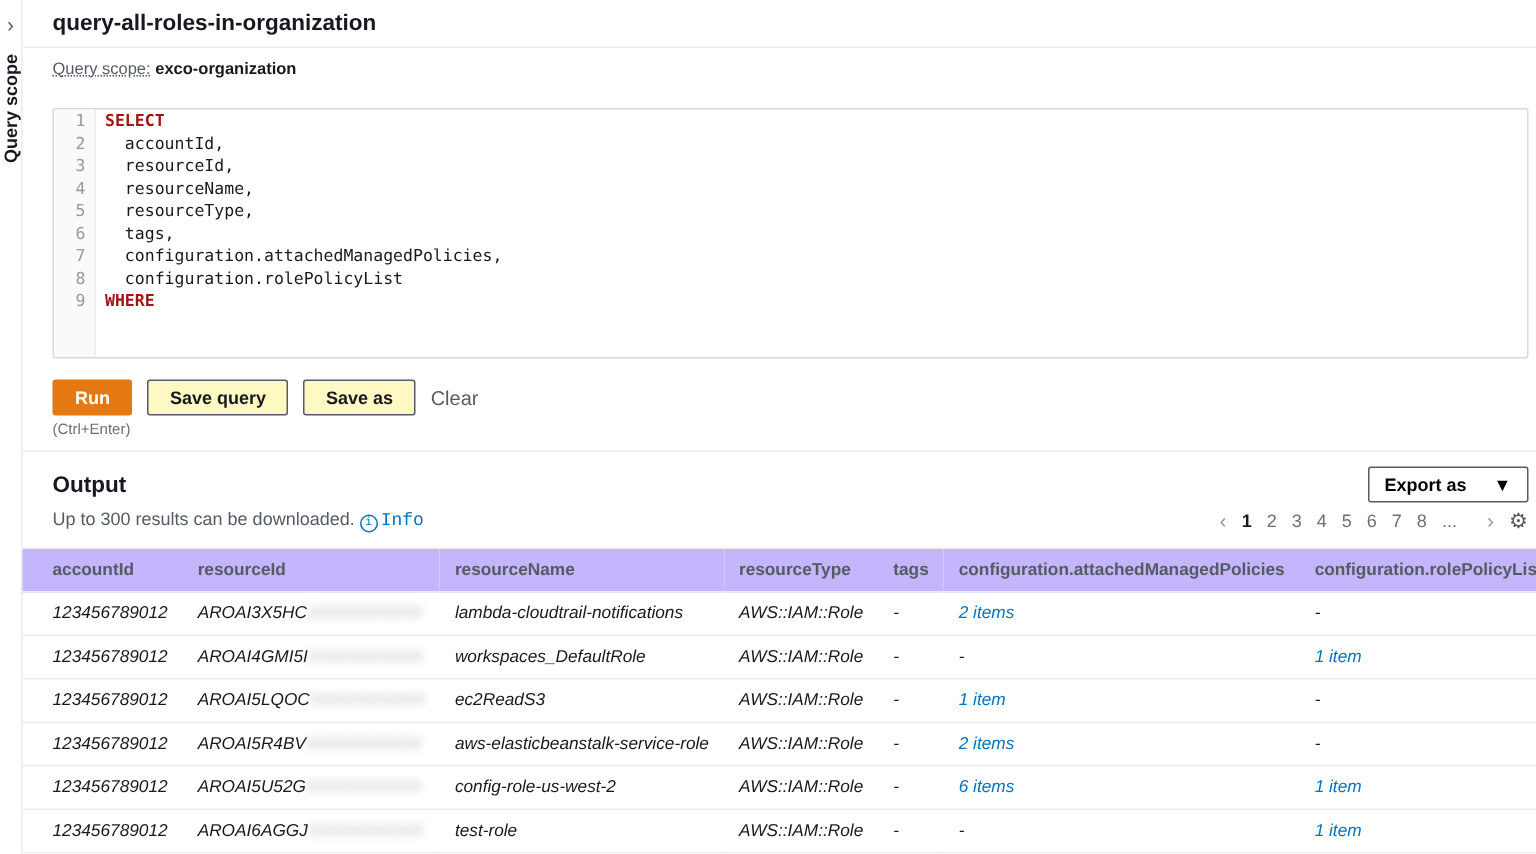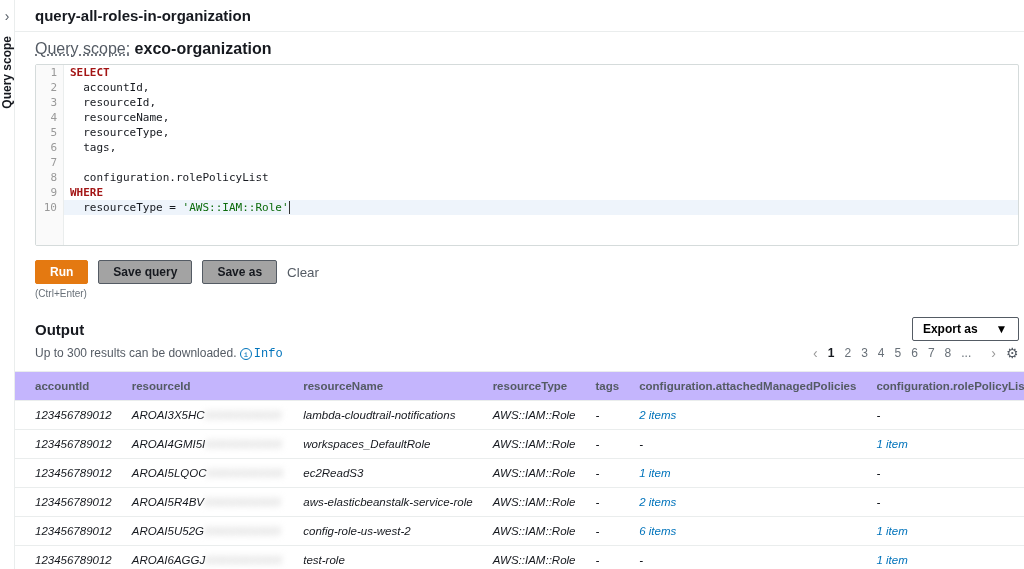--- a/index.html
+++ b/index.html
@@ -31,21 +31,21 @@
     margin-top: 12px;
   }
   .main { flex: 1; display: flex; flex-direction: column; }
   .header {
     padding: 7px 20px;
     border-bottom: 1px solid #eaeded;
     font-size: 15px;
     font-weight: 700;
   }
   .query-block { padding: 8px 20px 4px 20px; }
-  .scope-line { font-size: 16px; color: #545b64; margin-bottom: 6px; }
+  .scope-line { font-size: 11px; color: #545b64; margin-bottom: 20px; }
   .scope-line .scope-label { text-decoration: underline dotted; }
   .scope-line .scope-val { font-weight: 700; color: #16191f; }
   .editor {
     border: 1px solid #d5dbdb;
     border-radius: 2px;
     background: #fff;
     font-family: Monaco, Menlo, Consolas, monospace;
     font-size: 11px;
     line-height: 15px;
   }
@@ -65,21 +65,21 @@
   .kw { color: #a31515; font-weight: 700; }
   .str { color: #0b6b0b; }
   .cursor { border-left: 1px solid #333; }
   .editor .padding-area { display: flex; height: 30px; }
   .editor .padding-area .gutter-pad {
     width: 28px; background: #fafafa; border-right: 1px solid #eaeded;
   }
   .button-row { display: flex; align-items: center; gap: 10px; padding: 10px 20px 4px 20px; }
   .btn {
     border: 1px solid #545b64;
-    background: #a3a3a3;
+    background: #fef9c3;
     color: #16191f;
     padding: 4px 14px;
     font-size: 12px;
     border-radius: 2px;
     cursor: pointer;
     font-weight: 700;
   }
   .btn-primary { background: #e47911; border-color: #e47911; color: #fff; }
   .btn-link { border: none; background: none; color: #545b64; font-weight: 400; cursor: pointer; }
   .hint { font-size: 10px; color: #687078; padding: 0 20px 8px 20px; }
@@ -165,32 +165,29 @@
         <div class="line">
           <div class="gutter">5</div>
           <div class="code"><span>  resourceType,</span></div>
         </div>
         <div class="line">
           <div class="gutter">6</div>
           <div class="code"><span>  tags,</span></div>
         </div>
         <div class="line">
           <div class="gutter">7</div>
+          <div class="code"><span>  configuration.attachedManagedPolicies,</span></div>
         </div>
         <div class="line">
           <div class="gutter">8</div>
           <div class="code"><span>  configuration.rolePolicyList</span></div>
         </div>
         <div class="line">
           <div class="gutter">9</div>
           <div class="code"><span class="kw">WHERE</span></div>
-        </div>
-        <div class="line active">
-          <div class="gutter">10</div>
-          <div class="code"><span>  resourceType = </span><span class="str">'AWS::IAM::Role'</span><span class="cursor"></span></div>
         </div>
         <div class="padding-area">
           <div class="gutter-pad"></div>
         </div>
       </div>
   </div>
 
   <div class="button-row">
     <button class="btn btn-primary">Run</button>
     <button class="btn">Save query</button>

